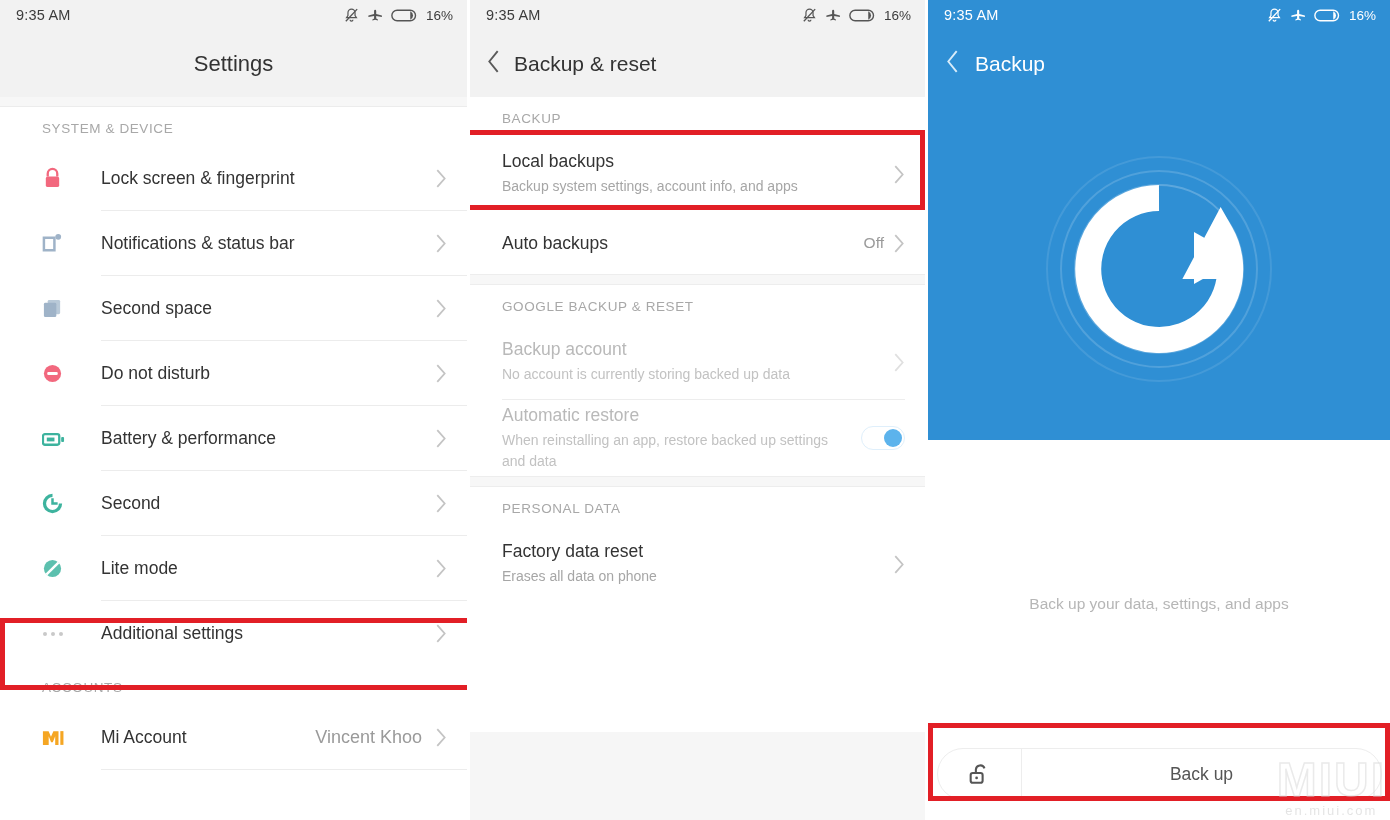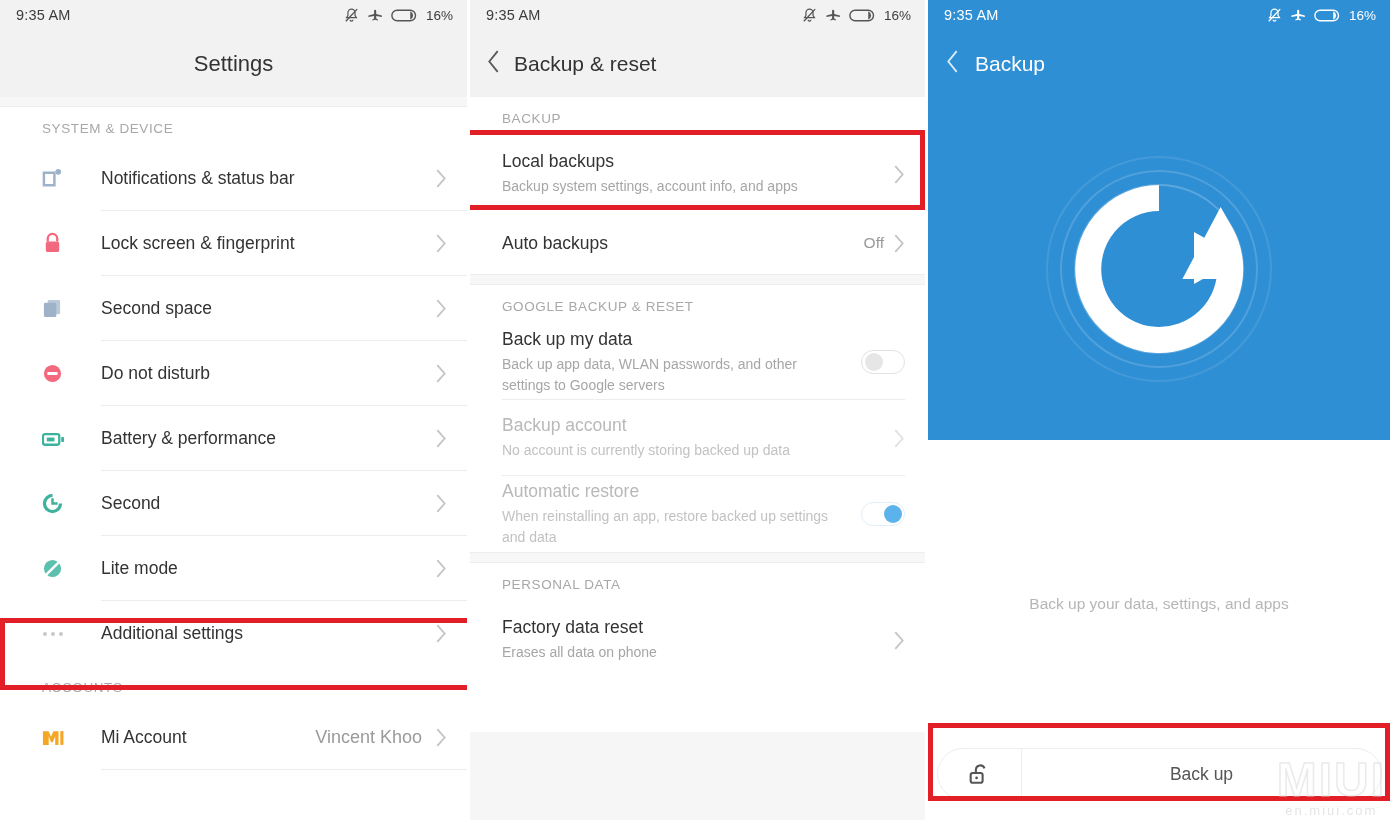--- a/index.html
+++ b/index.html
@@ -168,40 +168,40 @@
 
     <div class="header-light">
       <div class="header-title-center">Settings</div>
     </div>
     <div class="gap-strip"></div>
 
     <div class="sec-label">SYSTEM &amp; DEVICE</div>
 
     <div class="row">
       <span class="row-ico">
+        <svg width="21" height="23" viewBox="0 0 22 24">
+          <path d="M6 10V7a5 5 0 0 1 10 0v3" fill="none" stroke="#f2687e" stroke-width="2.4"></path>
+          <rect x="4" y="10" width="14" height="11" rx="2" fill="#f2687e"></rect>
+        </svg>
+      </span>
+      <span class="row-label">Lock screen &amp; fingerprint</span>
+      <svg class="chev end" width="11" height="19" viewBox="0 0 10 18">
+          <path d="M1 1l7 8-7 8" fill="none" stroke="currentColor" stroke-width="1.7"></path>
+        </svg>
+      <span class="sep"></span>
+    </div>
+
+    <div class="row">
+      <span class="row-ico">
         <svg width="21" height="21" viewBox="0 0 22 22">
           <path d="M2 5h11v13H2z" fill="none" stroke="#9fb3c8" stroke-width="2.6"></path>
           <circle cx="17" cy="4" r="3" fill="#9fb3c8"></circle>
         </svg>
       </span>
       <span class="row-label">Notifications &amp; status bar</span>
-      <svg class="chev end" width="11" height="19" viewBox="0 0 10 18">
-          <path d="M1 1l7 8-7 8" fill="none" stroke="currentColor" stroke-width="1.7"></path>
-        </svg>
-      <span class="sep"></span>
-    </div>
-
-    <div class="row">
-      <span class="row-ico">
-        <svg width="21" height="23" viewBox="0 0 22 24">
-          <path d="M6 10V7a5 5 0 0 1 10 0v3" fill="none" stroke="#f2687e" stroke-width="2.4"></path>
-          <rect x="4" y="10" width="14" height="11" rx="2" fill="#f2687e"></rect>
-        </svg>
-      </span>
-      <span class="row-label">Lock screen &amp; fingerprint</span>
       <svg class="chev end" width="11" height="19" viewBox="0 0 10 18">
           <path d="M1 1l7 8-7 8" fill="none" stroke="currentColor" stroke-width="1.7"></path>
         </svg>
       <span class="sep"></span>
     </div>
 
     <div class="row">
       <span class="row-ico">
         <svg width="21" height="21" viewBox="0 0 22 22">
           <rect x="6" y="2" width="13" height="15" rx="1.5" fill="#b9c9d8"></rect>
@@ -361,32 +361,20 @@
         <svg class="chev" width="11" height="19" viewBox="0 0 10 18">
             <path d="M1 1l7 8-7 8" fill="none" stroke="currentColor" stroke-width="1.7"></path>
           </svg>
       </span>
     </div>
 
     <div class="strip-sep"></div>
 
     <div class="sec-label m">GOOGLE BACKUP &amp; RESET</div>
 
-    <div class="row2">
-      <span class="r2-text">
-        <span class="r2-title">Back up my data</span>
-        <span class="r2-sub">Back up app data, WLAN passwords, and other settings to Google servers</span>
-      </span>
-      <span class="tail">
-        <span class="toggle off">
-            <span class="knob"></span>
-          </span>
-      </span>
-      <span class="sep"></span>
-    </div>
 
     <div class="row2 dim">
       <span class="r2-text">
         <span class="r2-title">Backup account</span>
         <span class="r2-sub">No account is currently storing backed up data</span>
       </span>
       <span class="tail">
         <svg class="chev" width="11" height="19" viewBox="0 0 10 18" style="color:#e0e0e0">
             <path d="M1 1l7 8-7 8" fill="none" stroke="currentColor" stroke-width="1.7"></path>
           </svg>

